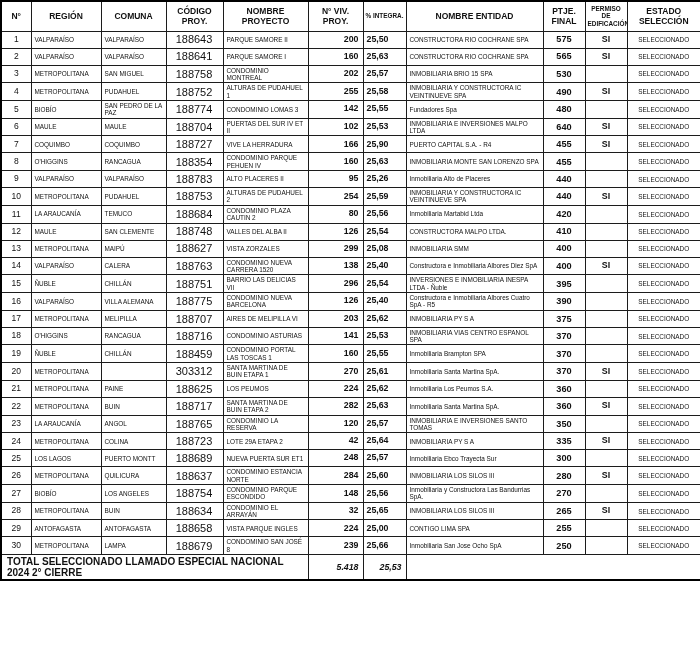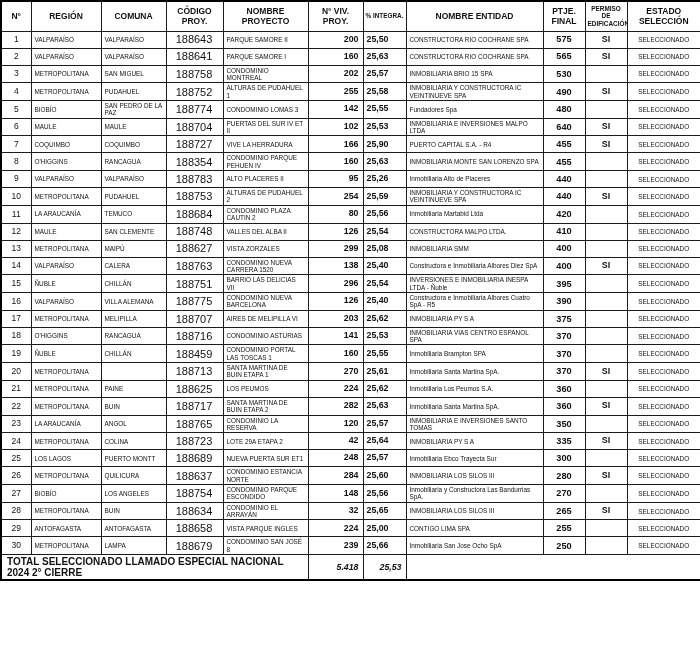--- a/index.html
+++ b/index.html
@@ -330,21 +330,21 @@
         <td class="c-integra">25,55</td>
         <td class="c-entidad">Inmobiliaria Brampton SPA</td>
         <td class="c-ptje">370</td>
         <td class="c-permiso"></td>
         <td class="c-estado">SELECCIONADO</td>
       </tr>
       <tr>
         <td class="c-num">20</td>
         <td class="c-region">METROPOLITANA</td>
         <td class="c-comuna"></td>
-        <td class="c-codigo">188713</td>
+        <td class="c-codigo">303312</td>
         <td class="c-proyecto">SANTA MARTINA DE BUIN ETAPA 1</td>
         <td class="c-viviendas">270</td>
         <td class="c-integra">25,61</td>
         <td class="c-entidad">Inmobiliaria Santa Martina SpA.</td>
         <td class="c-ptje">370</td>
         <td class="c-permiso">SI</td>
         <td class="c-estado">SELECCIONADO</td>
       </tr>
       <tr>
         <td class="c-num">21</td>

